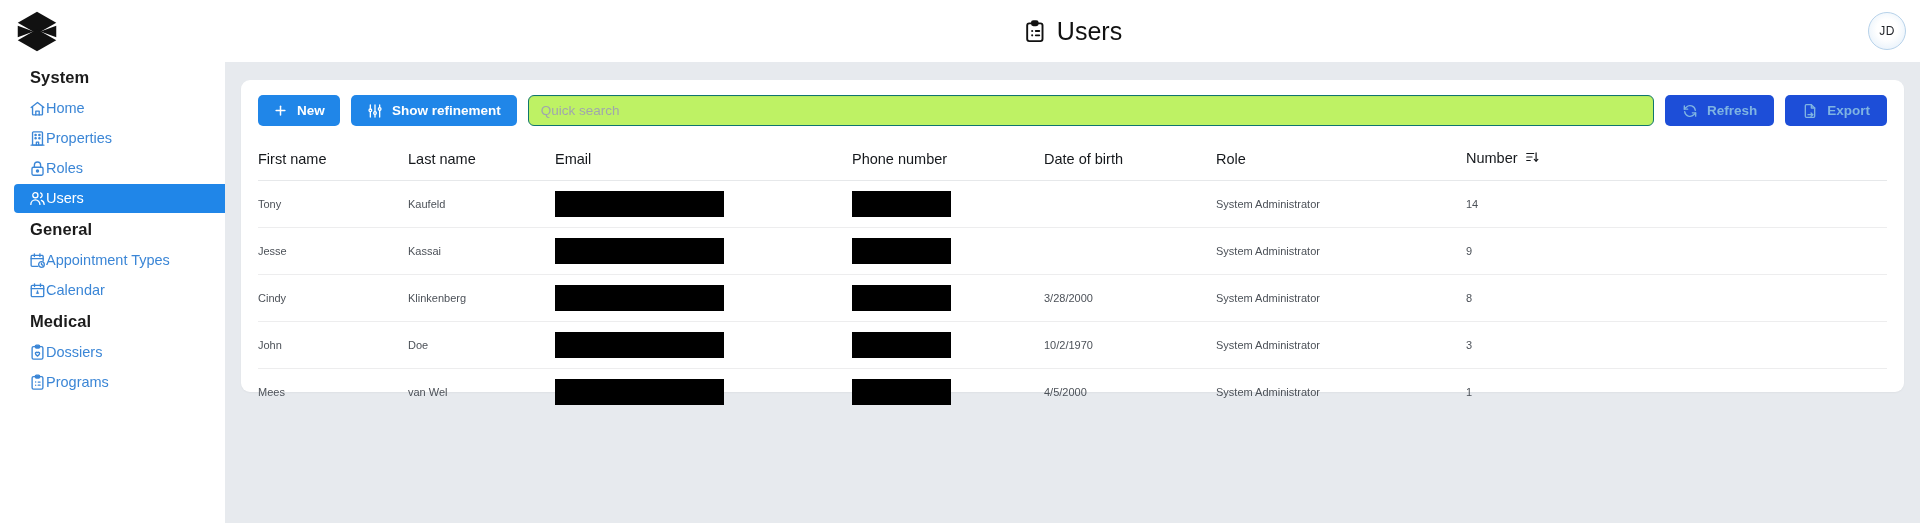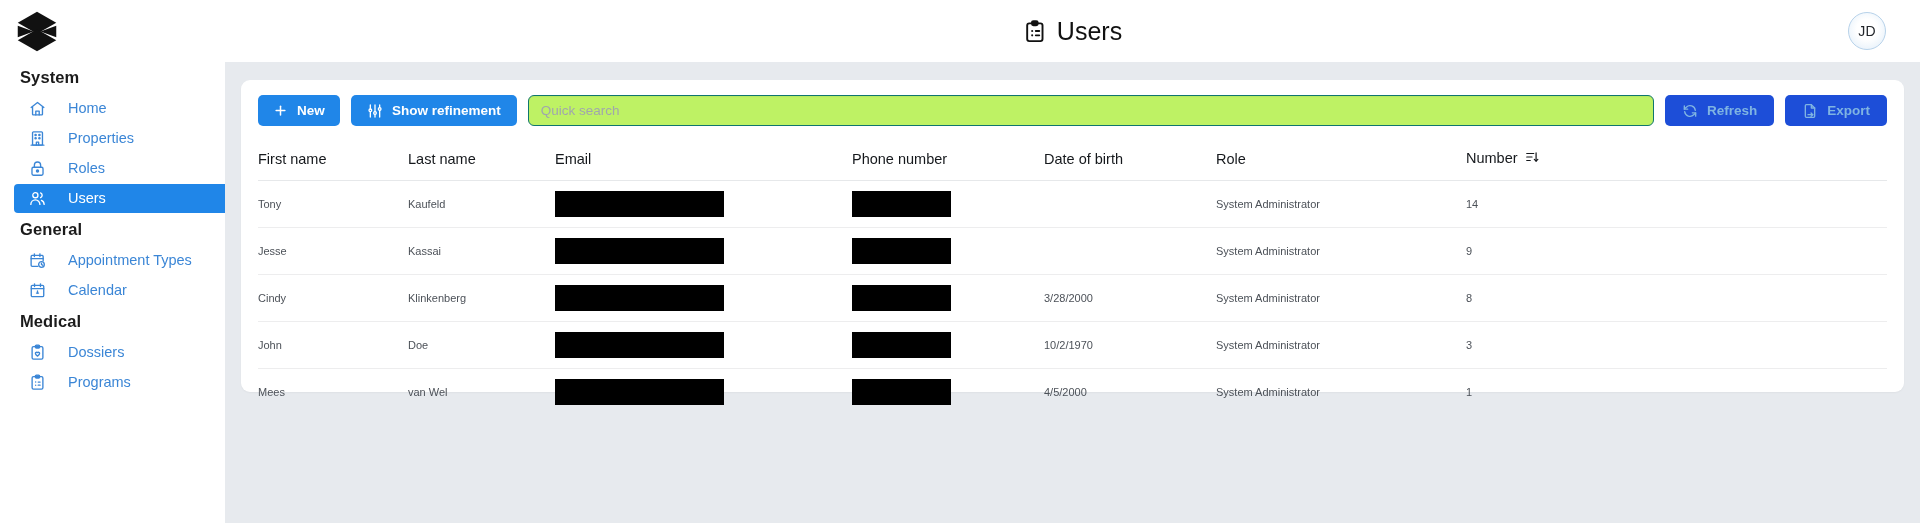--- a/index.html
+++ b/index.html
@@ -14,24 +14,24 @@
   
   .sidebar {
     width: 225px; flex: 0 0 225px; height: 523px;
     background: #ffffff; position: relative; z-index: 5;
   }
   .logo-wrap { padding: 10px 0 0 16px; height: 62px; }
   .logo { width: 42px; height: 42px; display: block; }
 
   .nav-group-title {
     font-size: 16.5px; font-weight: 700; color: #1b1b1b;
-    padding: 6px 0 6px 20px; letter-spacing: .1px;
+    padding: 6px 0 6px 30px; letter-spacing: .1px;
   }
   .nav-item {
-    display: flex; align-items: center; gap: 22px;
+    display: flex; align-items: center; gap: 0;
     height: 29px; margin: 1px 0 1px 14px;
     padding-left: 14px; border-radius: 4px 0 0 4px;
     color: #3b86d6; font-size: 14.5px; cursor: pointer;
   }
   .nav-item .ico { width: 18px; height: 18px; display: flex; align-items: center; justify-content: center; flex: 0 0 18px; }
   .nav-item .ico svg { width: 17px; height: 17px; display: block; }
   .nav-item.active { background: #2086e8; color: #ffffff; }
   .nav-item.active .ico svg { stroke: #ffffff; }
   .nav-label { line-height: 1; white-space: nowrap; }
 
@@ -41,26 +41,26 @@
     height: 62px; display: flex; align-items: center;
     justify-content: center; position: relative; background: #ffffff;
   }
   .page-title {
     display: flex; align-items: center; gap: 11px;
     font-size: 25px; color: #111; font-weight: 400;
     position: absolute; left: 50%; transform: translateX(-50%);
   }
   .page-title .tico svg { width: 23px; height: 23px; display: block; }
   .avatar {
-    position: absolute; right: 34px; top: 12px;
+    position: absolute; right: 14px; top: 12px;
     width: 38px; height: 38px; border-radius: 50%;
     background: radial-gradient(circle at 50% 45%, #ffffff 38%, #eaf3fb 78%, #dde9f4 100%);
     border: 1px solid #b7d2ea;
     display: flex; align-items: center; justify-content: center;
-    font-size: 14px; color: #23262b; letter-spacing: .3px; text-align: right;
+    font-size: 12px; color: #23262b; letter-spacing: .3px; text-align: right;
   }
 
   
   .content-area {
     position: absolute; left: 0; right: 0; top: 62px; bottom: 0;
     background: #e7eaee; padding: 18px 16px 0 16px;
   }
   .card {
     background: #ffffff; border-radius: 9px; height: 312px;
     box-shadow: 0 1px 2px rgba(0,0,0,.04);

